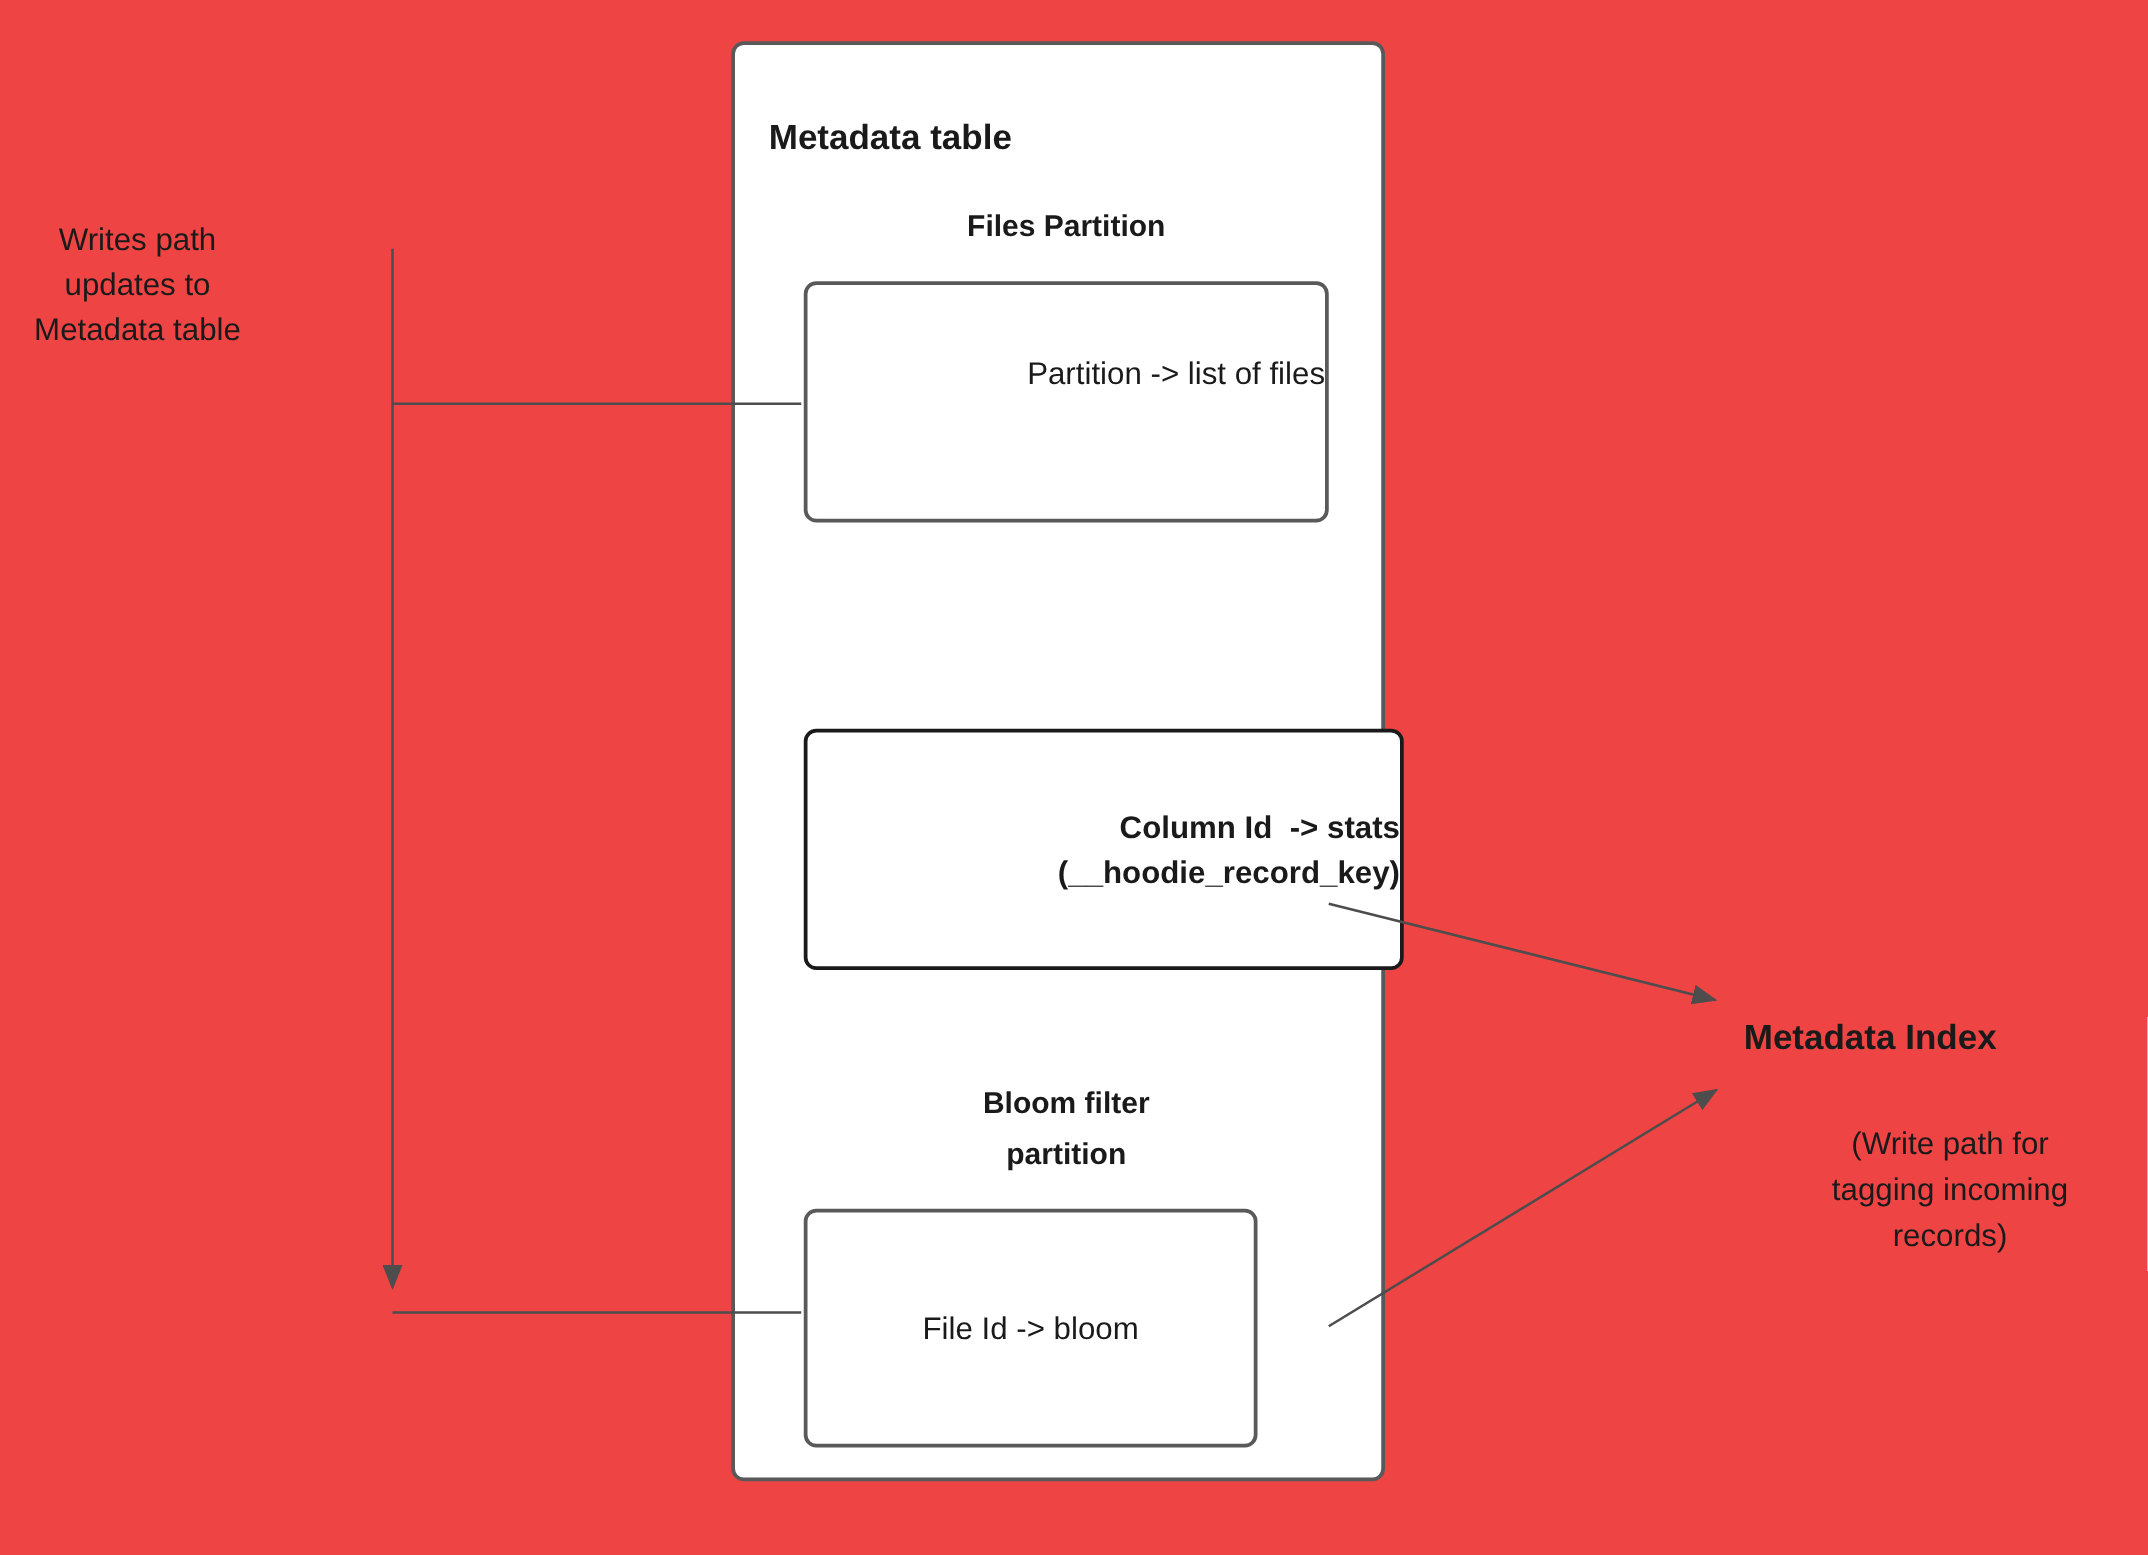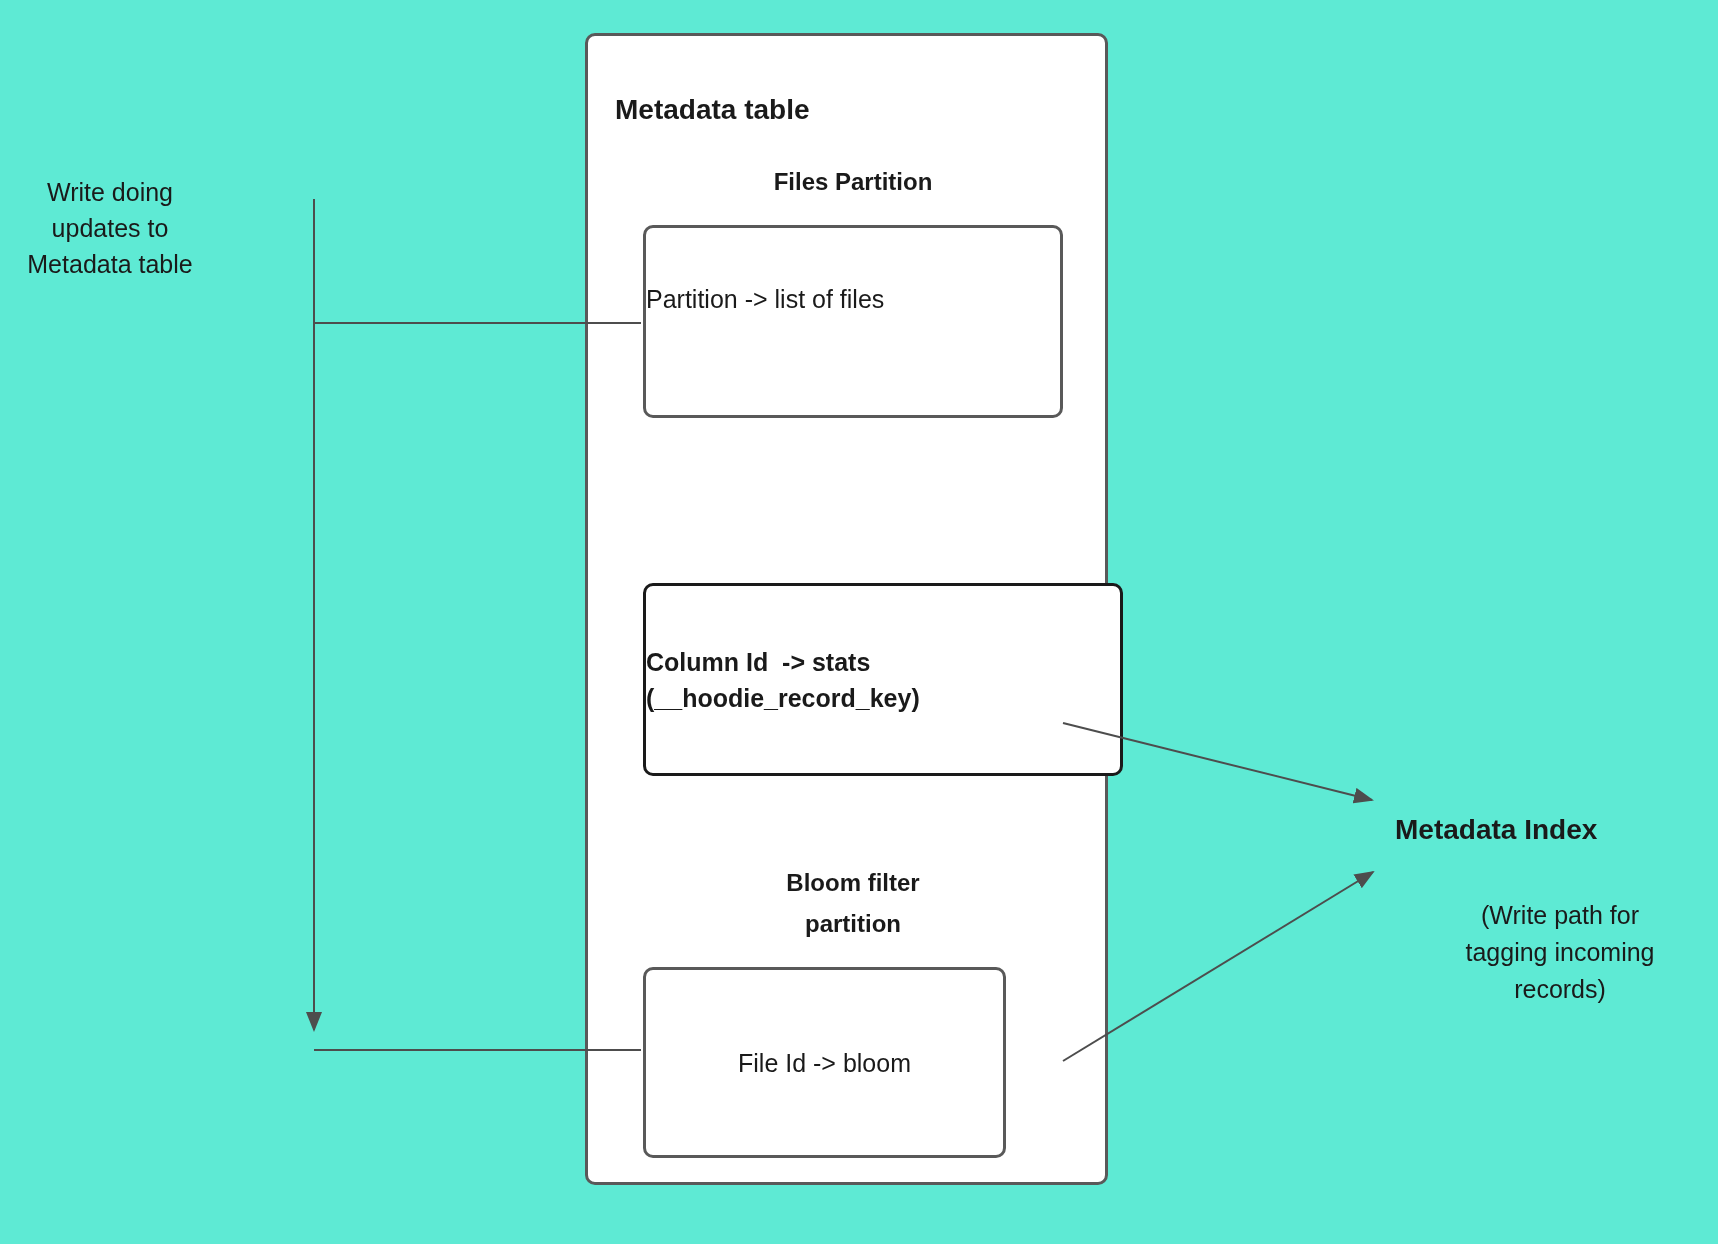--- a/index.html
+++ b/index.html
@@ -7,21 +7,21 @@
     --box_border: #595959;
     --stats_border: #1a1a1a;
     --text: #1a1a1a;
   }
   * { box-sizing: border-box; margin: 0; padding: 0; }
   html, body { background: #ffffff; }
   .canvas {
     position: relative;
     width: 1718px;
     height: 1244px;
-    background: #5eead4;
+    background: #ef4444;
     font-family: "Liberation Sans", sans-serif;
     color: var(--text);
     overflow: hidden;
   }
   .connectors { position: absolute; left: 0; top: 0; width: 1718px; height: 1244px; }
   .connector { stroke: var(--line); stroke-width: 2; fill: none; }
   .arrowhead-shape { fill: var(--line); }
 
   .box {
     position: absolute;
@@ -41,21 +41,21 @@
   }
   .heading {
     position: absolute; left: 643px; width: 420px;
     text-align: center; font-size: 24px; font-weight: bold;
   }
   .heading-files { top: 165px; line-height: 33px; }
   .heading-stats { top: 478px; line-height: 42px; }
   .heading-bloom { top: 862px; line-height: 41px; }
 
   .box-text {
-    font-size: 25px; line-height: 30px; text-align: left; color: var(--text);
+    font-size: 25px; line-height: 30px; text-align: right; color: var(--text);
   }
   .box-text-abs { position: absolute; left: 0; width: 100%; }
   .box-files .box-text-abs { top: 56px; }
   .box-stats .box-text-abs { top: 58px; line-height: 36px; }
 
   .multiline { white-space: pre-wrap; }
 
   .writes-label {
     position: absolute; left: 0px; top: 174px; width: 220px;
     text-align: center; font-size: 25px; line-height: 36px;
@@ -88,21 +88,21 @@
 
   <div class="box box-stats">
     <div class="box-text box-text-abs multiline">Column Id  -&gt; stats
 (__hoodie_record_key)</div>
   </div>
 
   <div class="box box-bloom">
     <div class="box-text">File Id -&gt; bloom</div>
   </div>
 
-  <div class="writes-label multiline">Write doing
+  <div class="writes-label multiline">Writes path
 updates to
 Metadata table</div>
 
   <div class="index-title">Metadata Index</div>
   <div class="index-note multiline">(Write path for
 tagging incoming
 records)</div>
 
   <svg class="connectors" viewBox="0 0 1718 1244" xmlns="http://www.w3.org/2000/svg">
     <defs>

